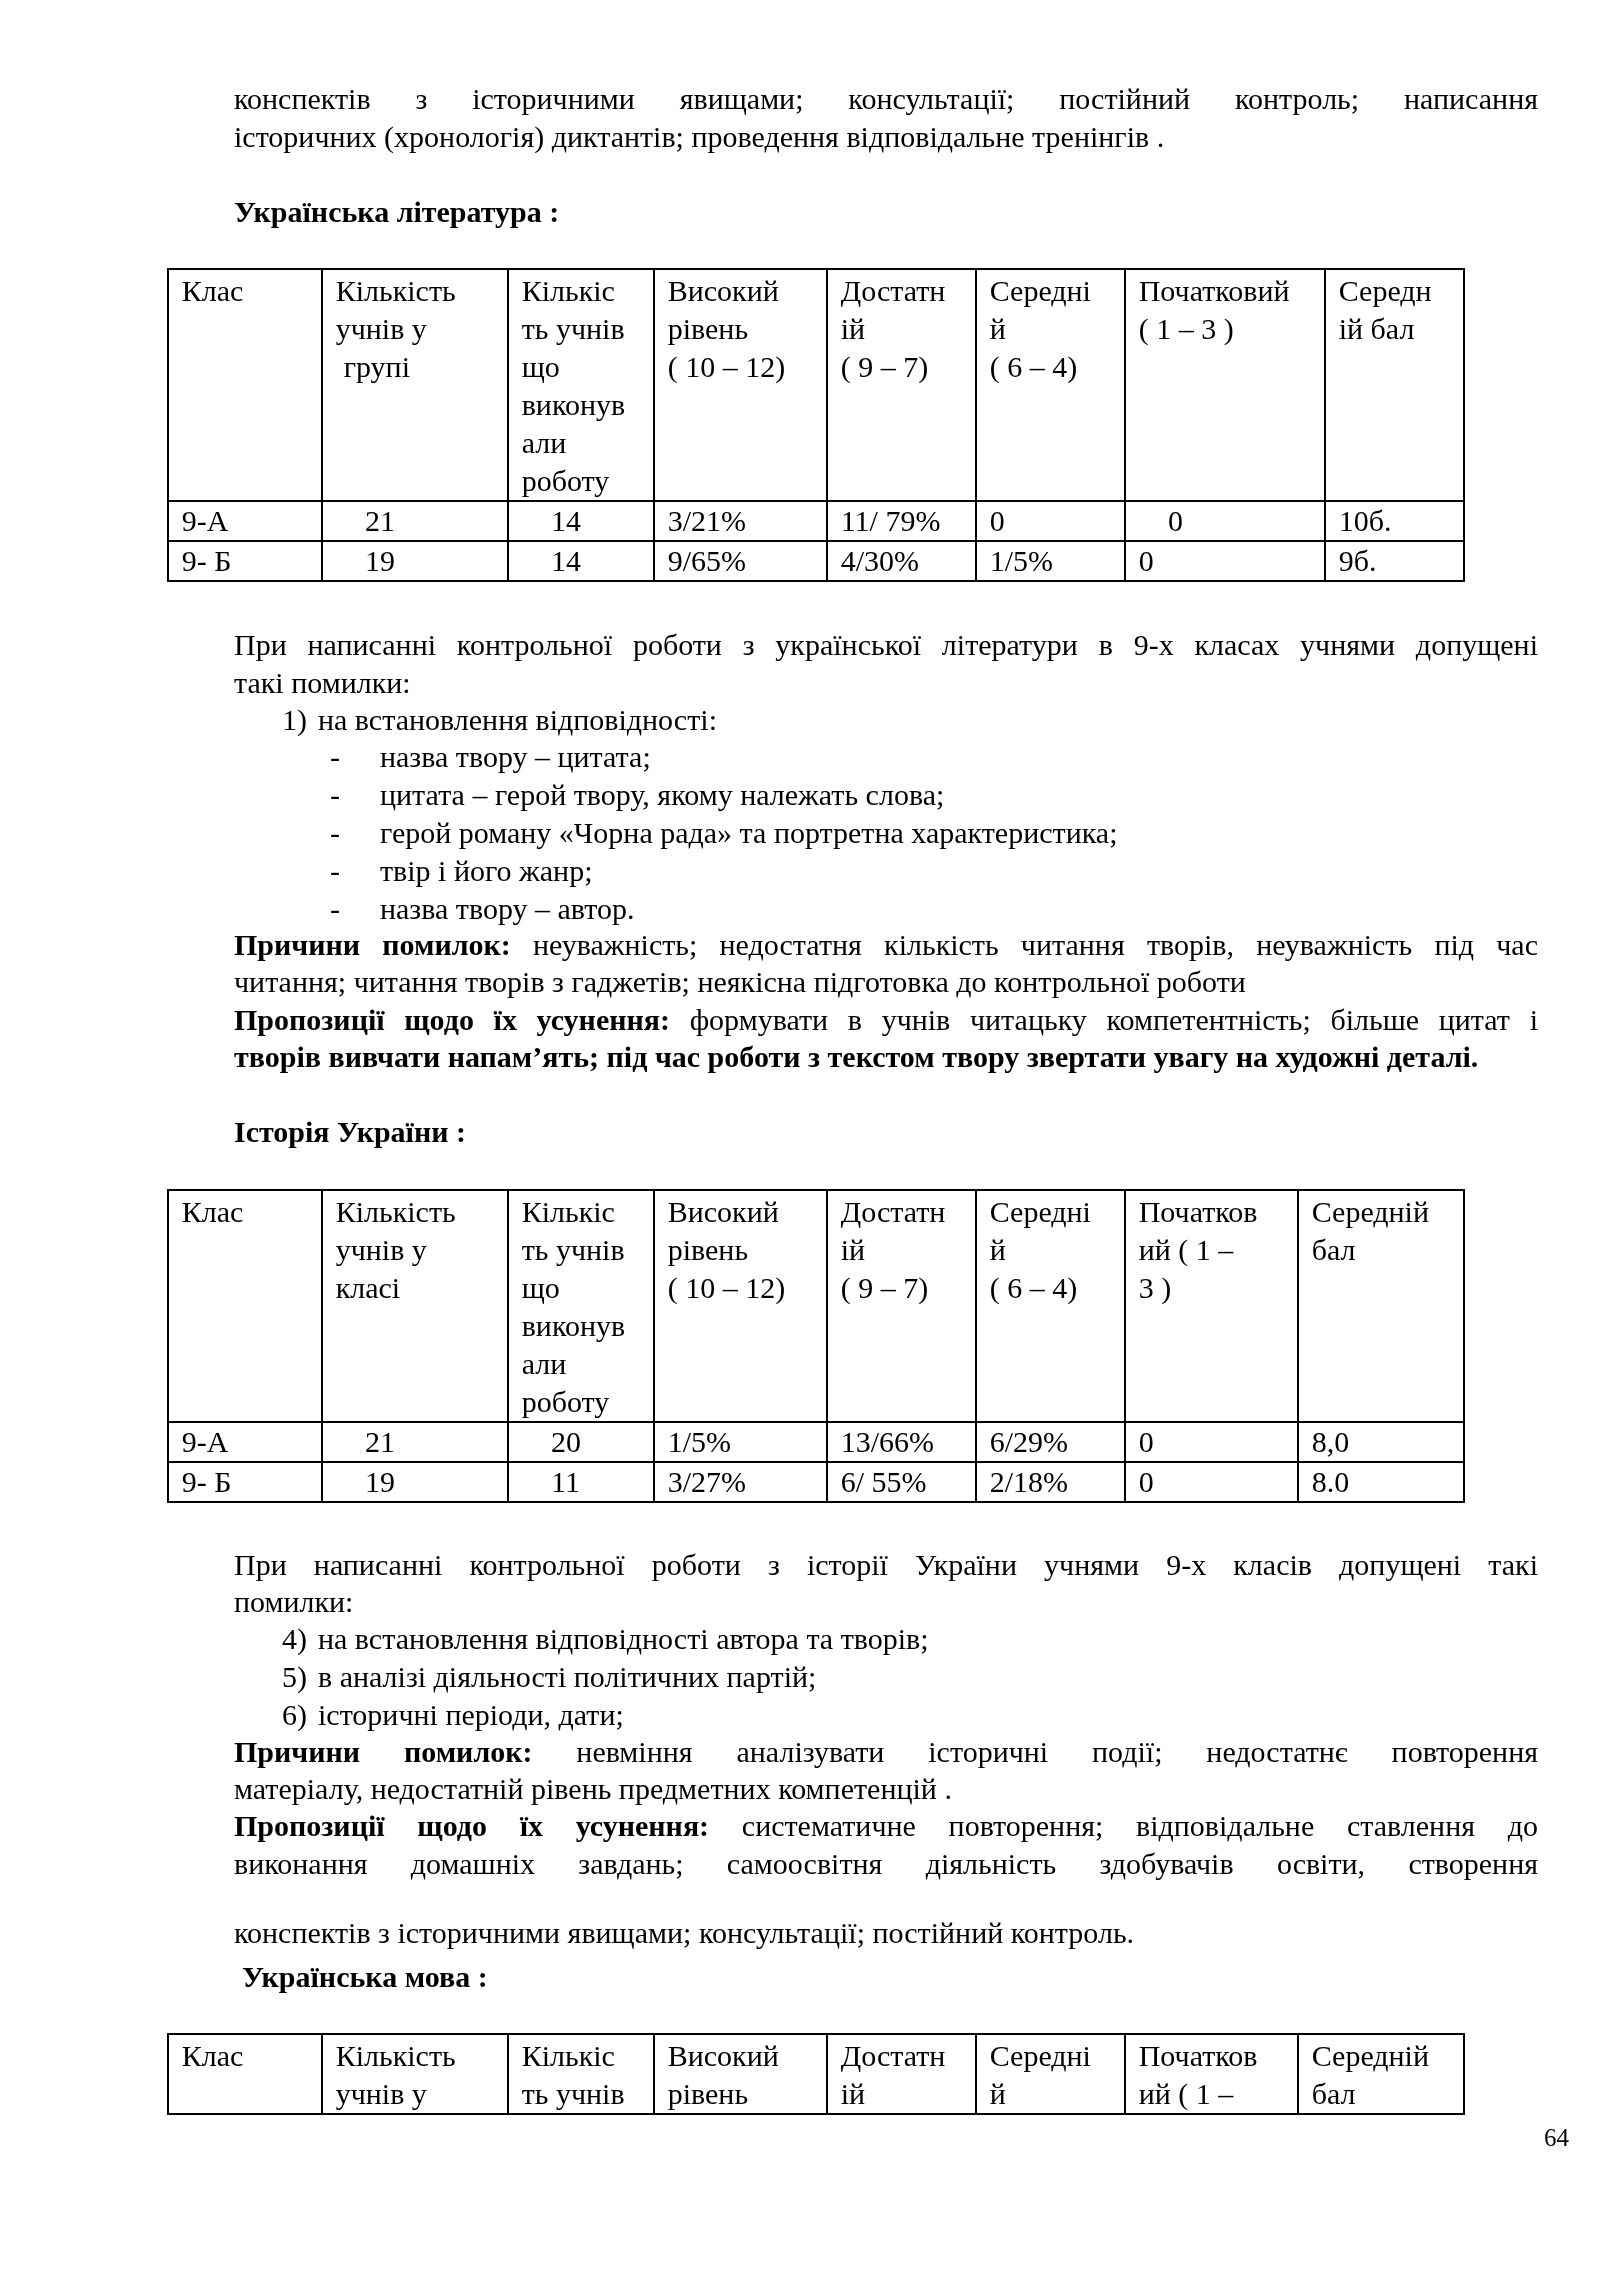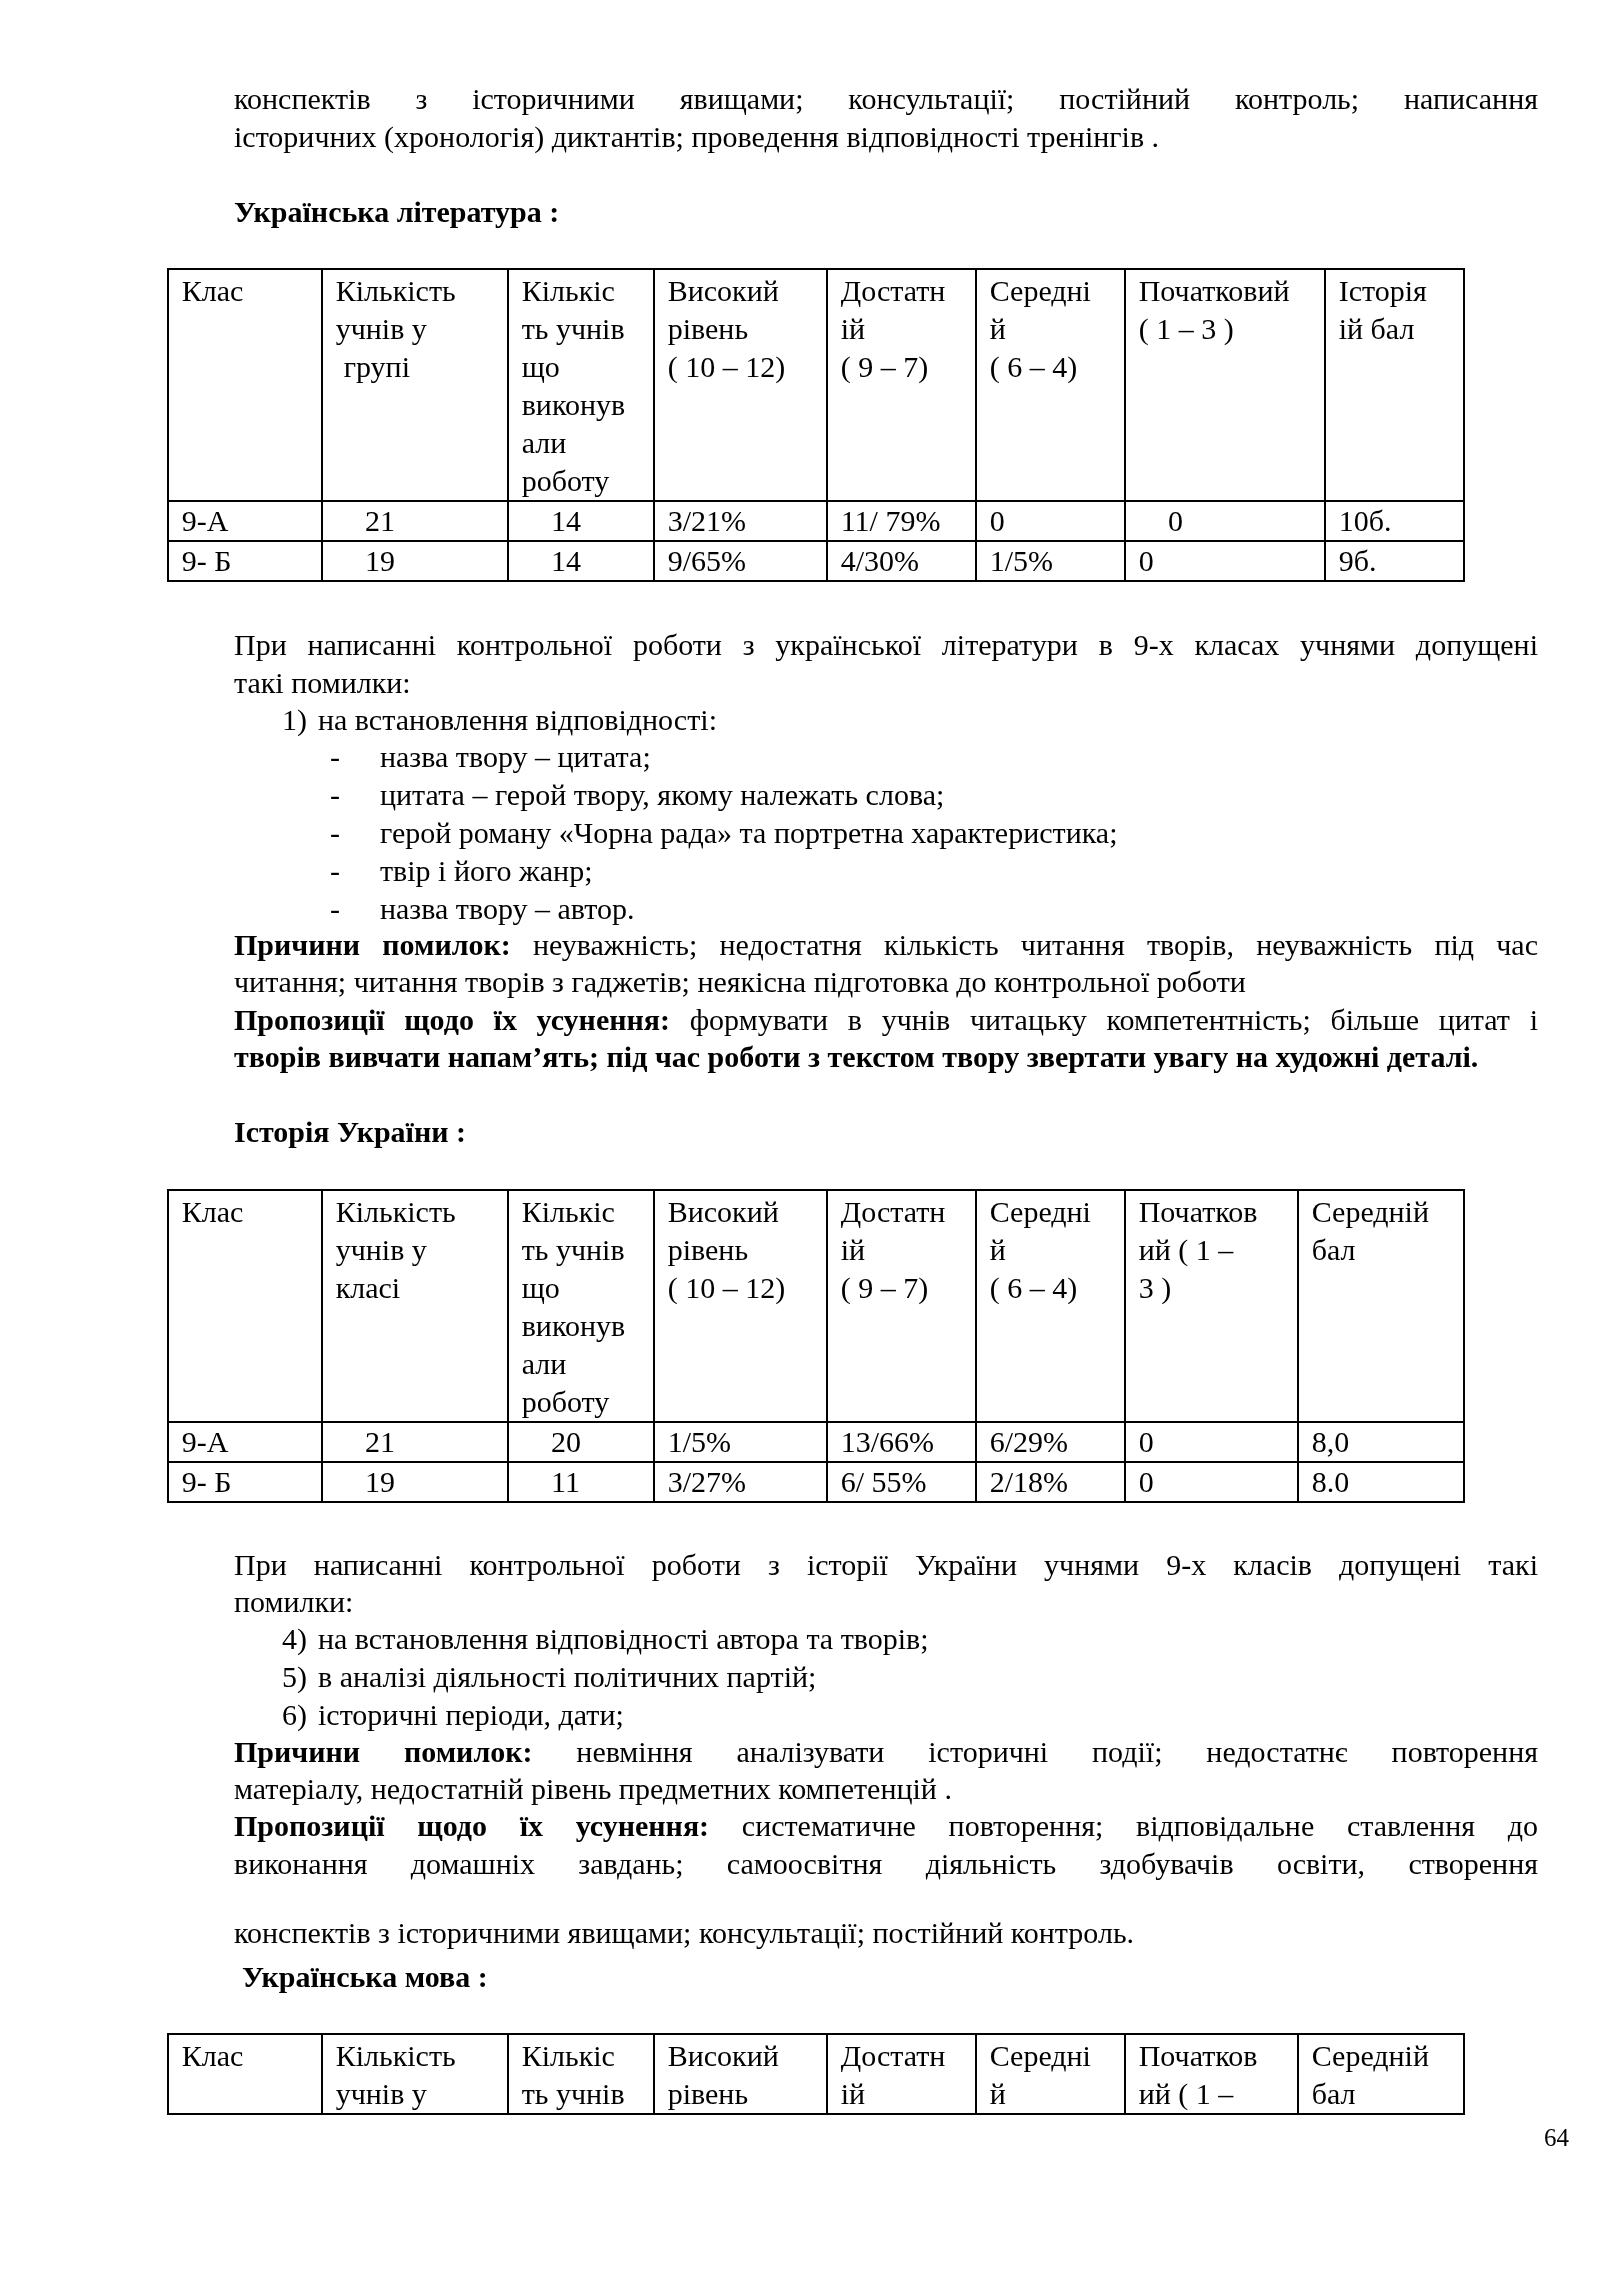--- a/index.html
+++ b/index.html
@@ -38,21 +38,21 @@
     .dashlist .dash { display: inline-block; width: 50px; }
 
     .page-number { position: absolute; left: 1504px; top: 2119px; font-size: 25px; margin-left: 40px; }
   </style>
 </head>
 <body>
 
 <div class="page">
 
   <div class="block justify-full" style="top:80px;">конспектів з історичними явищами; консультації; постійний контроль; написання</div>
-  <div class="block" style="top:118px;">історичних (хронологія) диктантів; проведення відповідності тренінгів .</div>
+  <div class="block" style="top:118px;">історичних (хронологія) диктантів; проведення відповідальне тренінгів .</div>
 
   <div class="heading" style="top:193px;">Українська література  :</div>
 
   <table class="grades" style="top:268px;">
     <colgroup>
       <col style="width:154px">
         <col style="width:186px">
         <col style="width:146px">
         <col style="width:173px">
       <col style="width:149px">
@@ -106,21 +106,21 @@
             </div>
           </th>
       <th>
             <div>
               <div style="white-space: nowrap;">Початковий</div>
               <div style="white-space: nowrap;">( 1 – 3 )</div>
             </div>
           </th>
       <th>
             <div>
-              <div style="white-space: nowrap;">Історія</div>
+              <div style="white-space: nowrap;">Середн</div>
               <div style="white-space: nowrap;">ій бал</div>
             </div>
           </th>
     </tr>
     <tr>
       <td>9-А</td>
       <td class="indent">21</td>
       <td class="indent">14</td>
       <td>3/21%</td>
       <td>11/ 79%</td>

